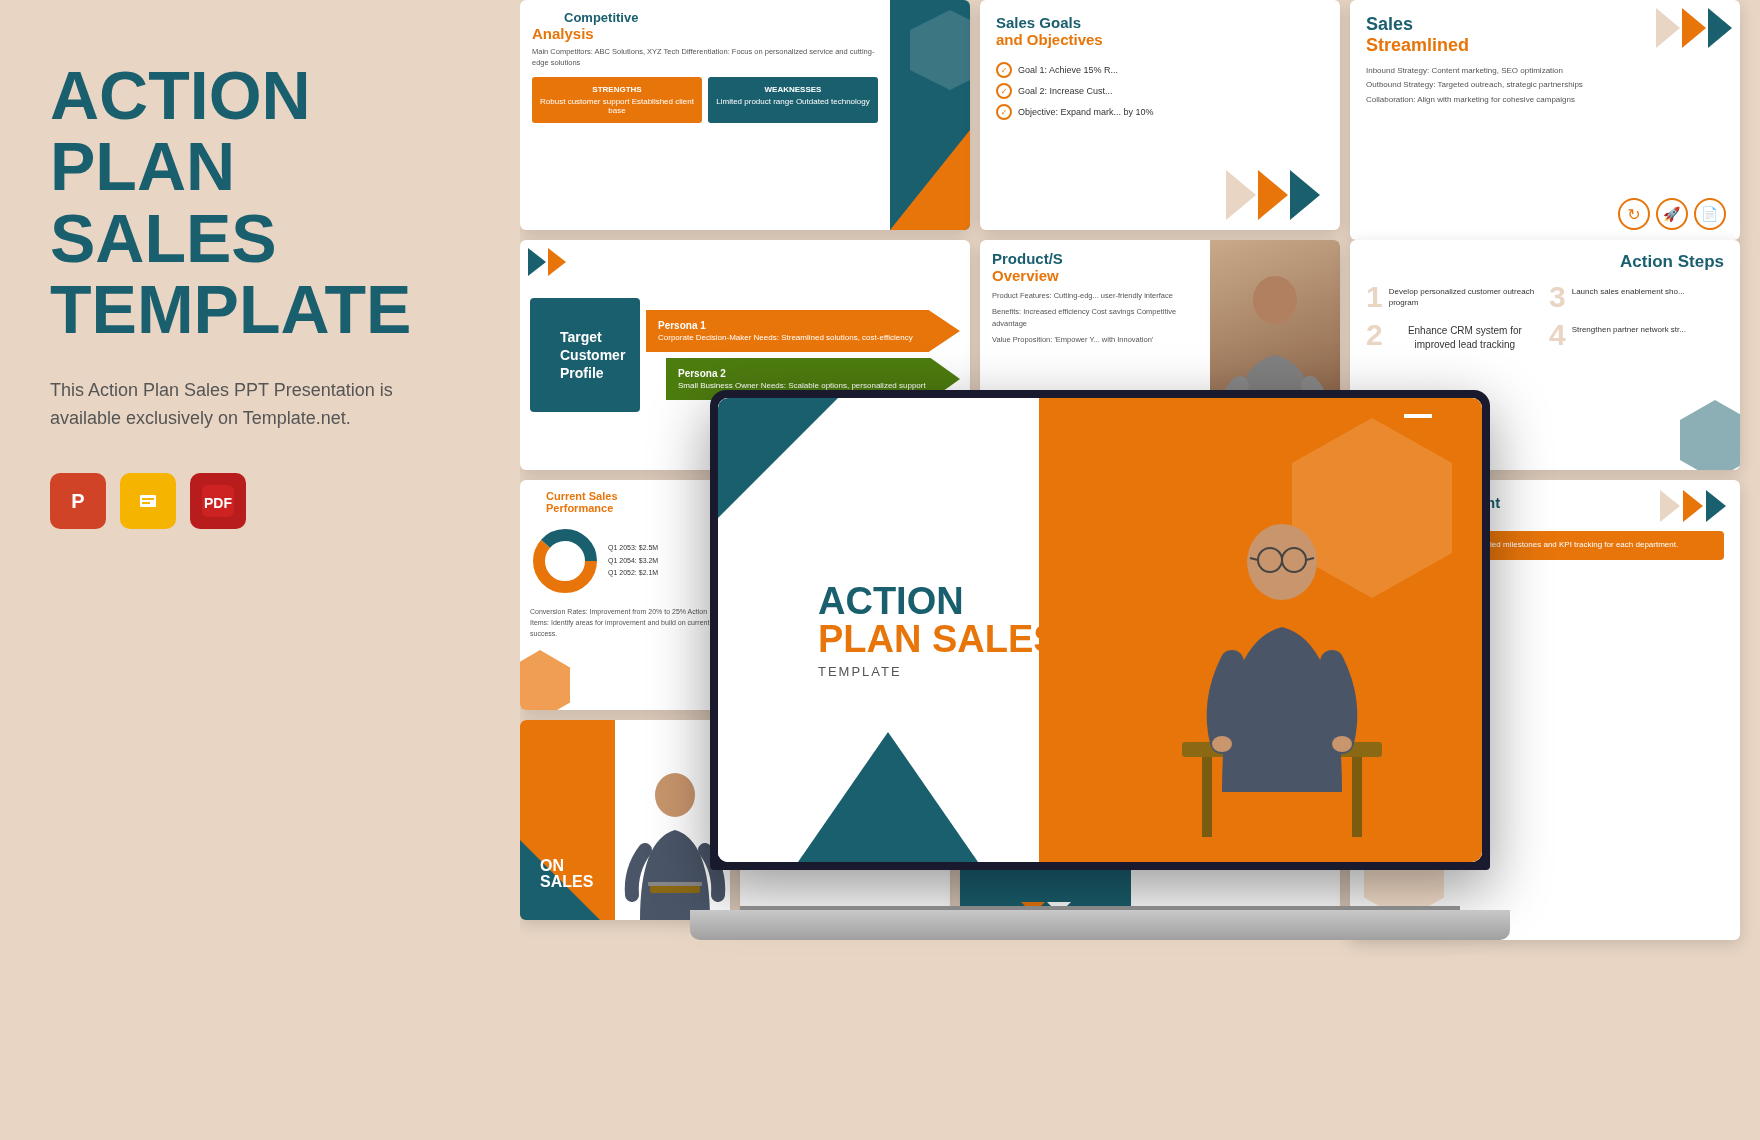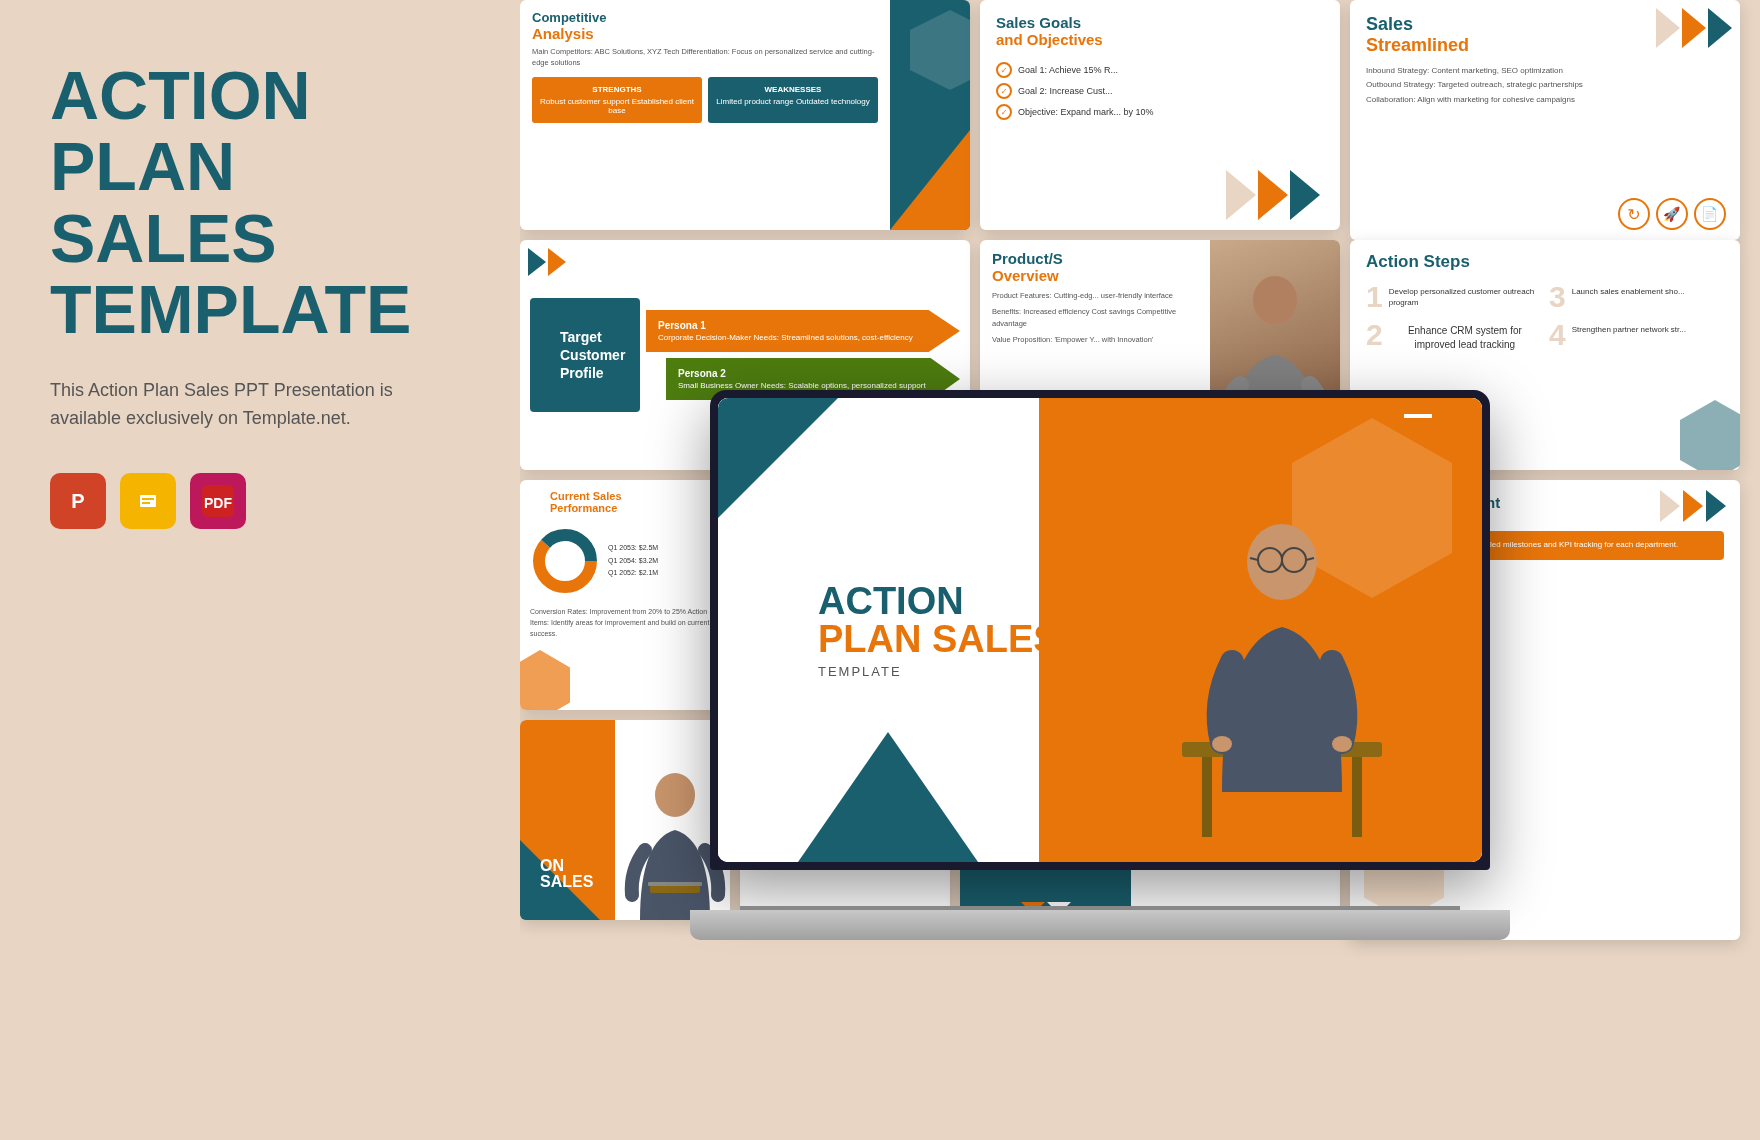--- a/index.html
+++ b/index.html
@@ -48,21 +48,21 @@
       border-radius: 10px;
       display: flex;
       align-items: center;
       justify-content: center;
       font-weight: 900;
       font-size: 26px;
       color: white;
     }
     .app-icon.ppt { background: #d04326; }
     .app-icon.gslides { background: #f4b400; }
-    .app-icon.pdf { background: #be185d; text-align: right; }
+    .app-icon.pdf { background: #b91c1c; text-align: right; }
 
     
     .slides-grid {
       position: absolute;
       left: 520px;
       top: 0;
       width: 1240px;
       height: 1140px;
     }
 
@@ -201,21 +201,21 @@
         </svg>
     </div>
   </div>
 </div>
 
 <div class="slides-grid">
 
   <div class="slide-card slide-competitive">
     <div style="display:flex; height:100%;">
       <div style="flex:1; padding:10px 12px;">
-        <div style="font-size:13px; font-weight:700; color:#1a5f6e;">Competitive</div>
+        <div style="font-size:13px; font-weight:700; color:#1a5f6e;margin-left:32px;">Competitive</div>
         <div style="font-size:15px; font-weight:700; color:#e8750a;">Analysis</div>
         <div style="font-size:7.5px; color:#555; margin-top:4px; line-height:1.5;">Main Competitors: ABC Solutions, XYZ Tech
 Differentiation: Focus on personalized service
 and cutting-edge solutions</div>
         <div style="display:flex; gap:6px; margin-top:8px;">
           <div style="flex:1; background:#e8750a; color:white; padding:8px; border-radius:3px; font-size:8px; text-align:center;">
             <div style="font-weight:700; margin-bottom:3px;">STRENGTHS</div>
             <div>Robust customer support
 Established client base</div>
           </div>
@@ -402,21 +402,21 @@
             </svg>
           </div>
         </div>
       </div>
     </div>
     <div class="laptop-hinge"></div>
     <div class="laptop-base"></div>
   </div>
 
   <div class="slide-card" style="position:absolute;left:0;top:480px;width:210px;height:230px;background:white;border-radius:6px;overflow:hidden;box-shadow:0 4px 16px rgba(0,0,0,0.15);">
-    <div style="padding:10px 10px 6px;margin-left:20px;">
+    <div style="padding:10px 26px 6px;">
       <div style="font-size:11px;font-weight:700;color:#e8750a;">Current Sales</div>
       <div style="font-size:11px;font-weight:700;color:#e8750a;">Performance</div>
     </div>
     <div style="display:flex; padding:6px 10px; gap:8px; align-items:center;">
 
       <svg width="70" height="70" viewBox="0 0 70 70">
         <circle cx="35" cy="35" r="26" fill="none" stroke="#e8750a" stroke-width="12" stroke-dasharray="100 64" stroke-dashoffset="0"></circle>
         <circle cx="35" cy="35" r="26" fill="none" stroke="#1a5f6e" stroke-width="12" stroke-dasharray="64 100" stroke-dashoffset="-100"></circle>
         <circle cx="35" cy="35" r="16" fill="white"></circle>
       </svg>
@@ -449,21 +449,21 @@
 
       <div style="position:absolute;bottom:0;right:0;display:flex;gap:2px;">
         <div style="width:0;height:0;border-left:20px solid transparent;border-right:20px solid transparent;border-top:20px solid #1a5f6e;"></div>
         <div style="width:0;height:0;border-left:20px solid transparent;border-right:20px solid transparent;border-top:20px solid #e8750a;"></div>
       </div>
     </div>
   </div>
 
   <div class="slide-card" style="position:absolute;left:830px;top:240px;width:390px;height:230px;background:white;border-radius:6px;overflow:hidden;box-shadow:0 4px 16px rgba(0,0,0,0.15);">
     <div style="padding:12px 16px;">
-      <div style="font-size:17px;font-weight:700;color:#1a5f6e;">Action Steps</div>
+      <div style="font-size:17px;font-weight:700;color:#1a5f6e;text-align:right;">Action Steps</div>
       <div style="display:grid;grid-template-columns:1fr 1fr;gap:8px;margin-top:10px;">
         <div style="display:flex;gap:6px;">
           <div style="font-size:30px;font-weight:900;color:#e8d5c4;line-height:1;">1</div>
           <div style="font-size:8px;color:#333;line-height:1.4;padding-top:4px;">Develop personalized
 customer outreach program</div>
         </div>
         <div style="display:flex;gap:6px;">
           <div style="font-size:30px;font-weight:900;color:#e8d5c4;line-height:1;">3</div>
           <div style="font-size:8px;color:#333;line-height:1.4;padding-top:4px;">Launch sales enablement sho...</div>
         </div>

